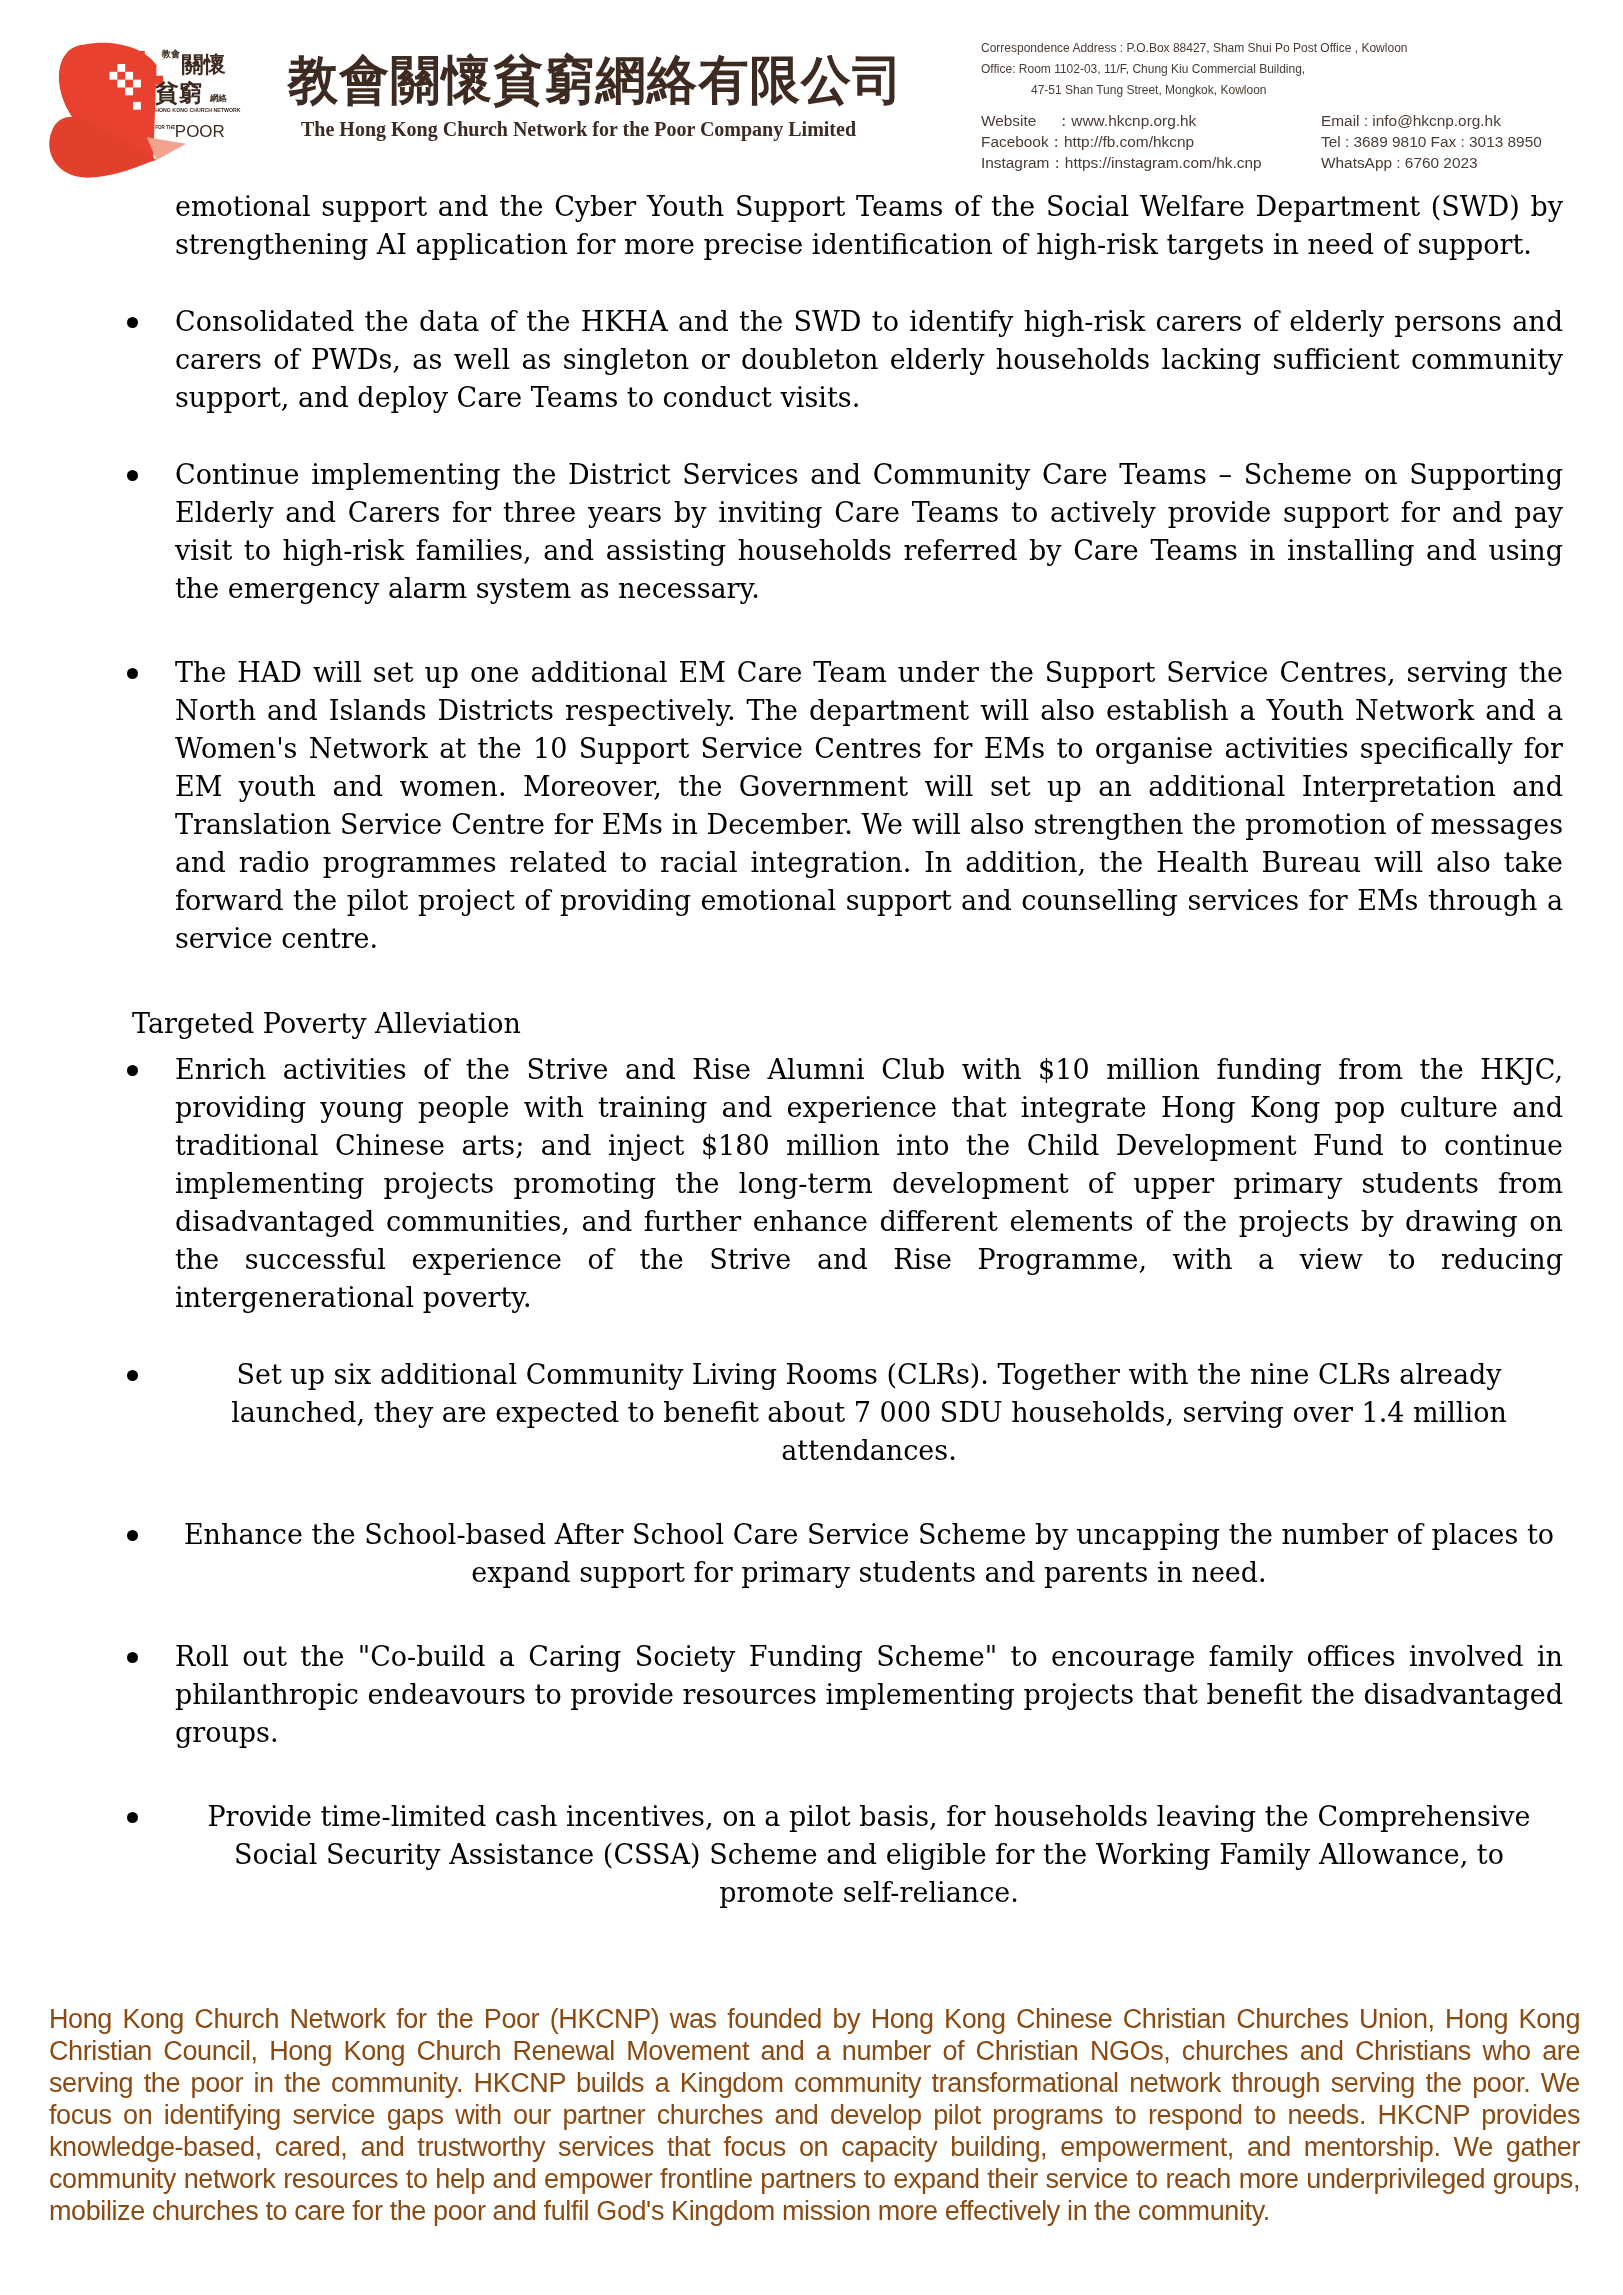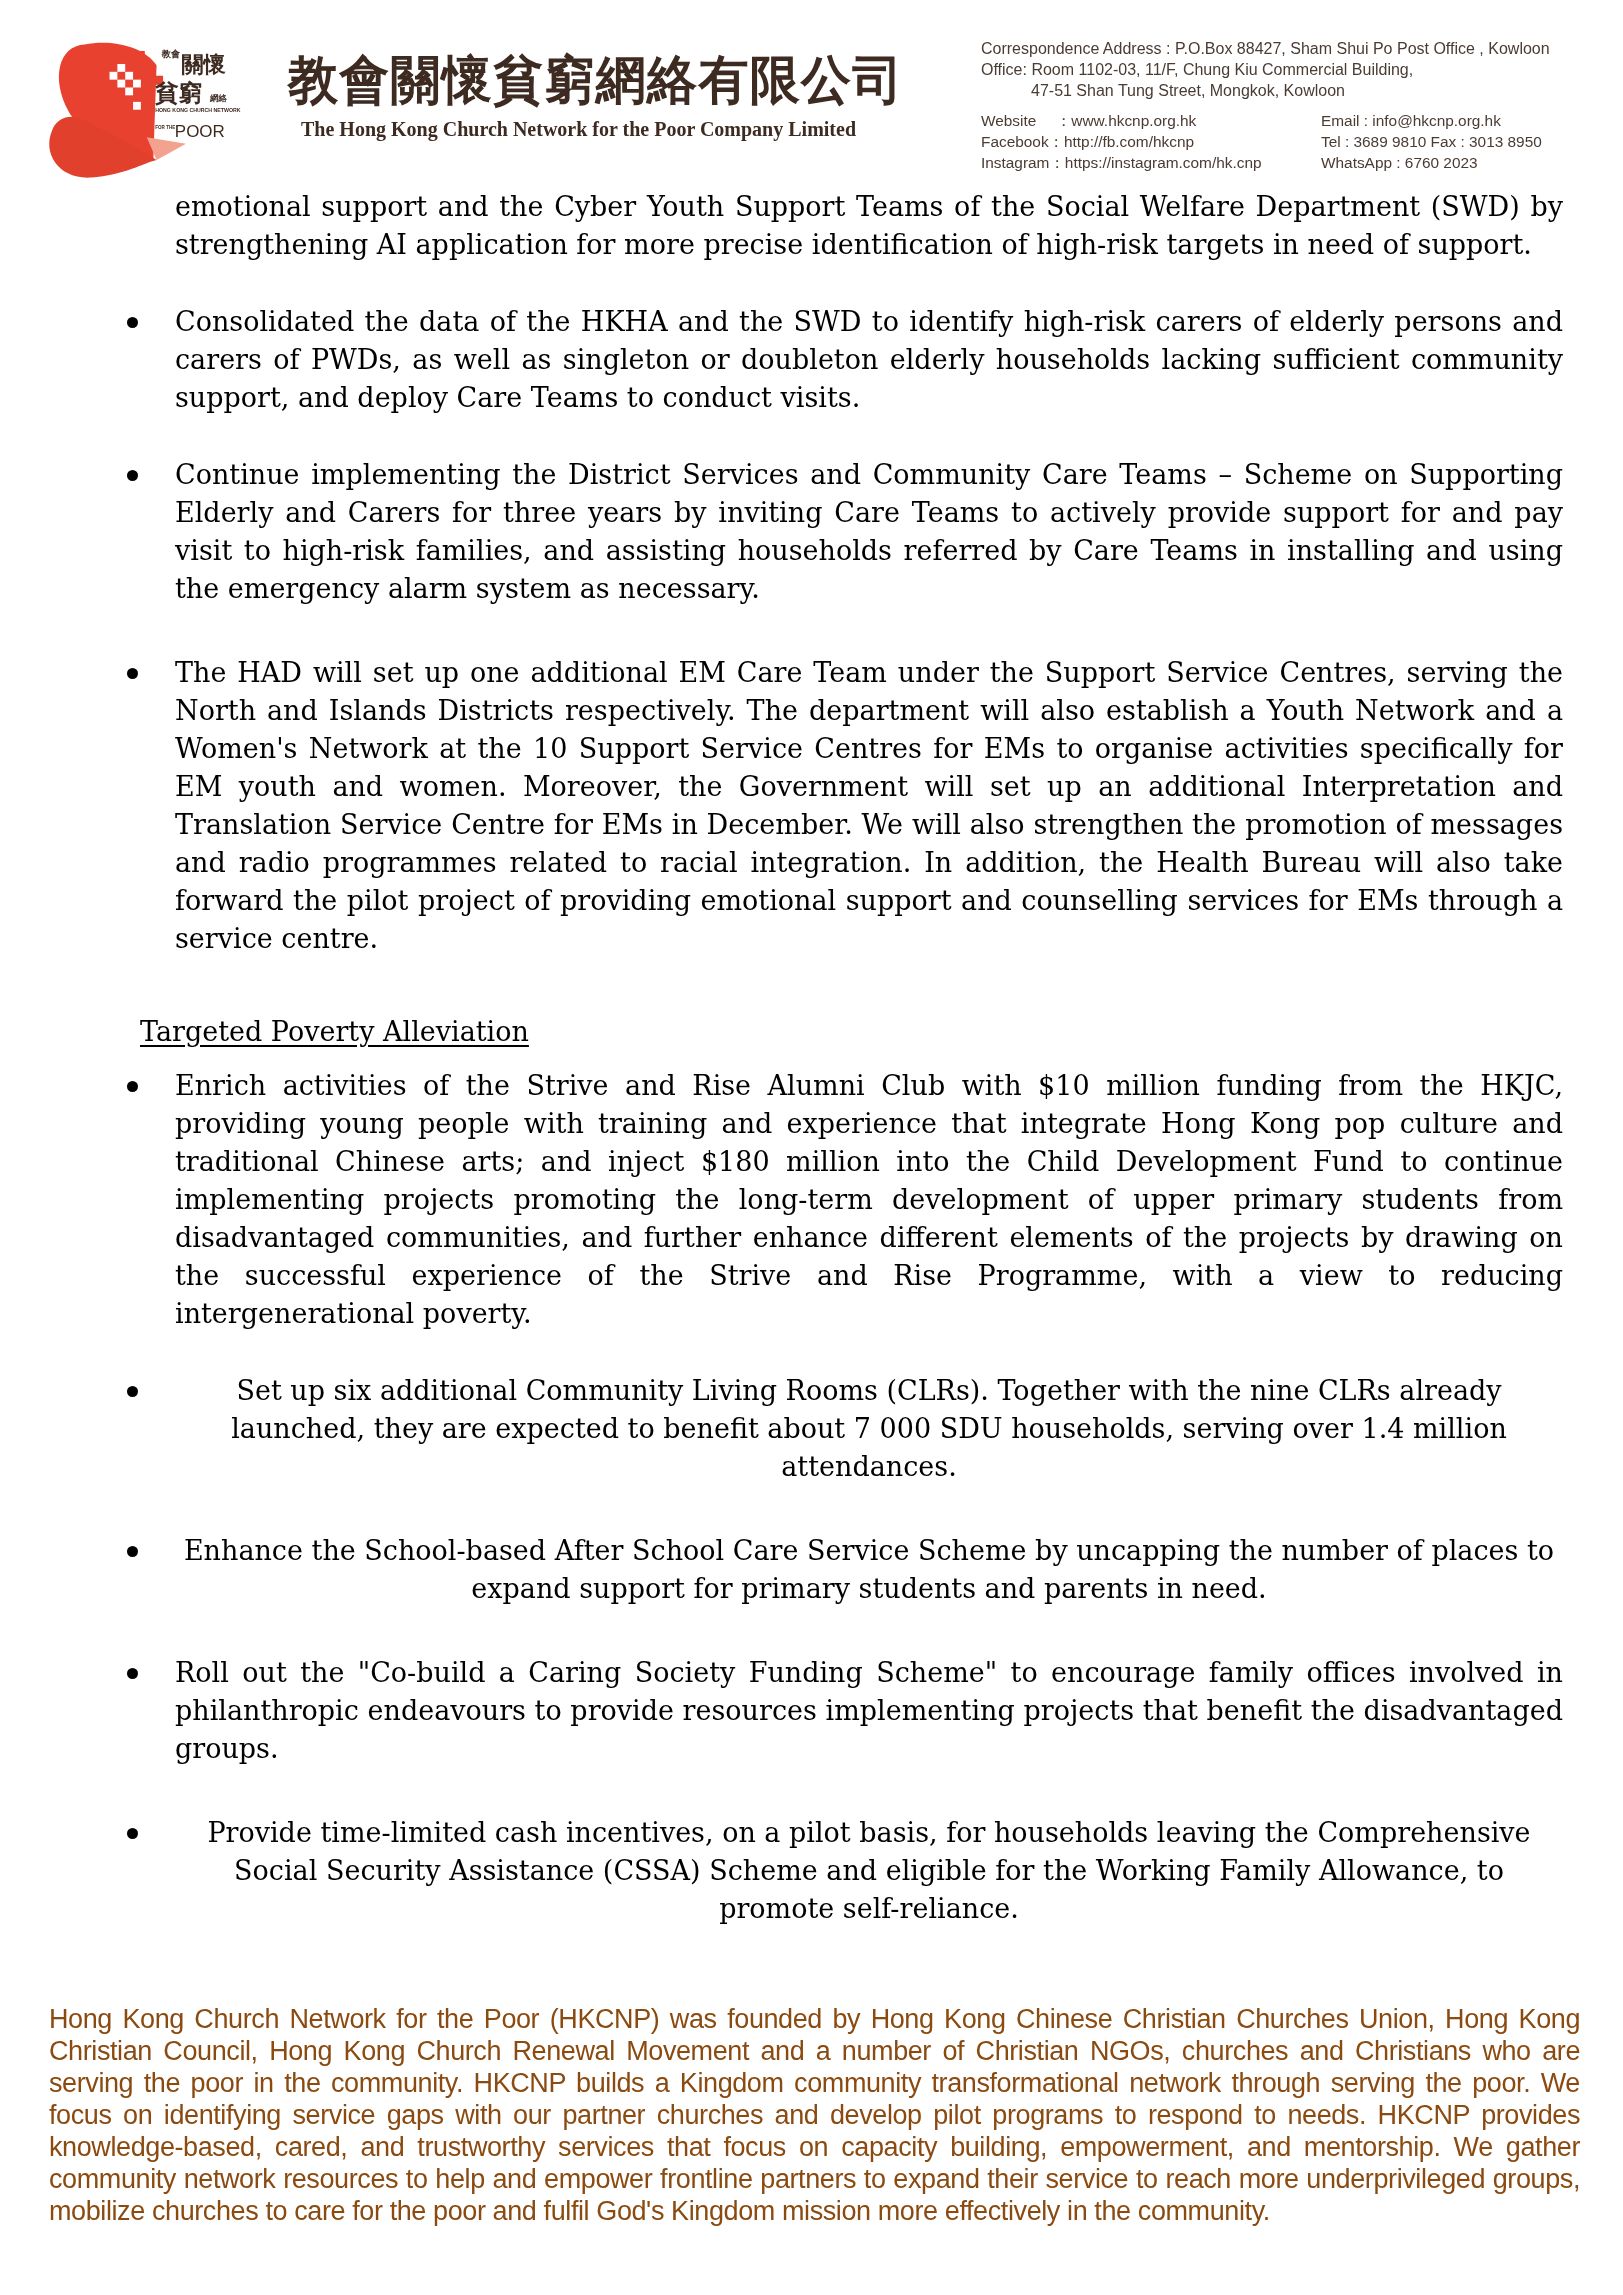--- a/index.html
+++ b/index.html
@@ -15,21 +15,21 @@
     font-size: 50px; color: #3d2a20; letter-spacing: 1.3px; white-space: nowrap;
     transform: scaleY(1.05); transform-origin: left top;
   }
   .org-en {
     position: absolute; left: 301px; top: 118px;
     font-family: "Liberation Serif", serif; font-weight: bold;
     font-size: 20px; color: #3d2a20; white-space: nowrap;
   }
   .contact {
     position: absolute; left: 981px; top: 38px;
-    font-family: "Liberation Sans", sans-serif; font-size: 16px;
+    font-family: "Liberation Sans", sans-serif; font-size: 12px;
     color: #4a3b33; line-height: 21px;
   }
   .contact .row { white-space: nowrap; }
   .contact .indent { padding-left: 50px; }
   .contact-grid {
     position: absolute; left: 981px; top: 110px;
     font-family: "Liberation Sans", sans-serif; font-size: 15.4px;
     color: #4a3b33; line-height: 21px;
   }
   .contact-grid .col-left { position: absolute; left: 0; top: 0; white-space: nowrap; }
@@ -43,22 +43,22 @@
   }
   .para { text-align: justify; padding-left: 51px; margin: 0; }
   .bullet-item { position: relative; padding-left: 51px; text-align: justify; margin: 0; }
   .bullet-item .dot {
     position: absolute; left: 2.6px; top: 14.4px; width: 11px; height: 11px;
     border-radius: 50%; background: #000;
   }
   .gap-1 { height: 39px; }
   .gap-2 { height: 46px; }
   .section-heading {
-    text-decoration: underline; text-underline-offset: 3.9px;
-    margin: 16px; padding-left: 0;
+    text-underline-offset: 3.9px;
+    margin: 8px; padding-left: 0;
   }
   .nojust { text-align: center; }
 
   
   .footer {
     position: absolute; left: 49px; top: 2003px; width: 1531px;
     font-family: "Liberation Sans", sans-serif; font-size: 27px;
     line-height: 32px; color: #8a4a10; text-align: justify;
     letter-spacing: -0.4px;
   }

